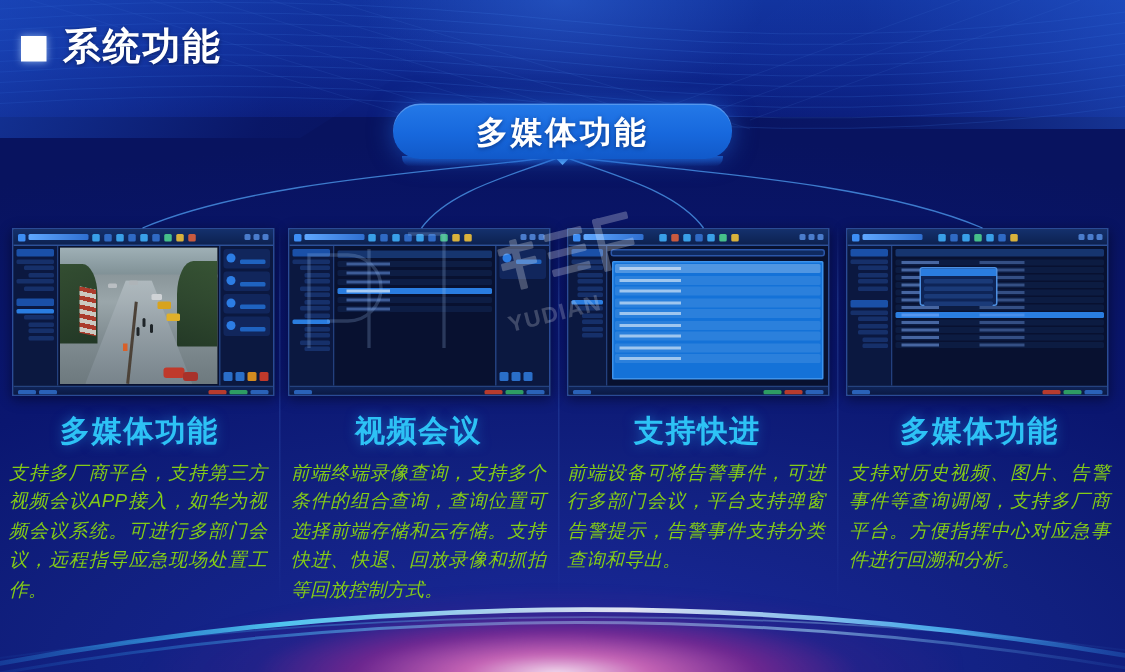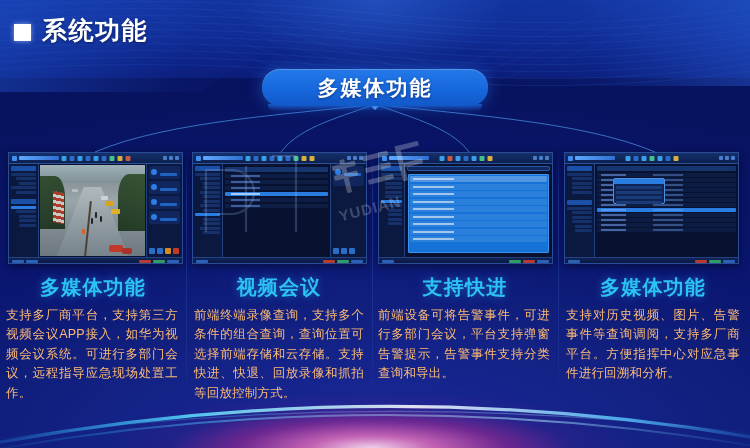--- a/index.html
+++ b/index.html
@@ -207,22 +207,22 @@
   .c2{left:190px;width:178px;}
   .c3{left:376px;width:178px;}
   .c4{left:562px;width:182px;}
   .col-head {
     top:274px; position:absolute; width:100%;
     text-align:center; color:#2dc2f5; font-size:20px; font-weight:bold; letter-spacing:1.2px;
     text-shadow:0 0 8px rgba(35,150,235,.55);
   }
   .col-body {
     position:absolute; top:306px; width:100%;
-    color:#fdba74; font-size:12.5px; line-height:1.55; letter-spacing:.2px;
-    text-align:justify; padding:0 4px;
+    color:#84cc16; font-size:12.5px; line-height:1.55; letter-spacing:.2px;
+    text-align:justify; padding:0 4px;font-style:italic;
   }
   .c1 .col-body, .c3 .col-body { padding-left:2px; }
 </style>
 </head>
 <body>
 
 <div id="bg">
   <div class="bg-base"></div>
   <div class="bg-topband"></div>
 

